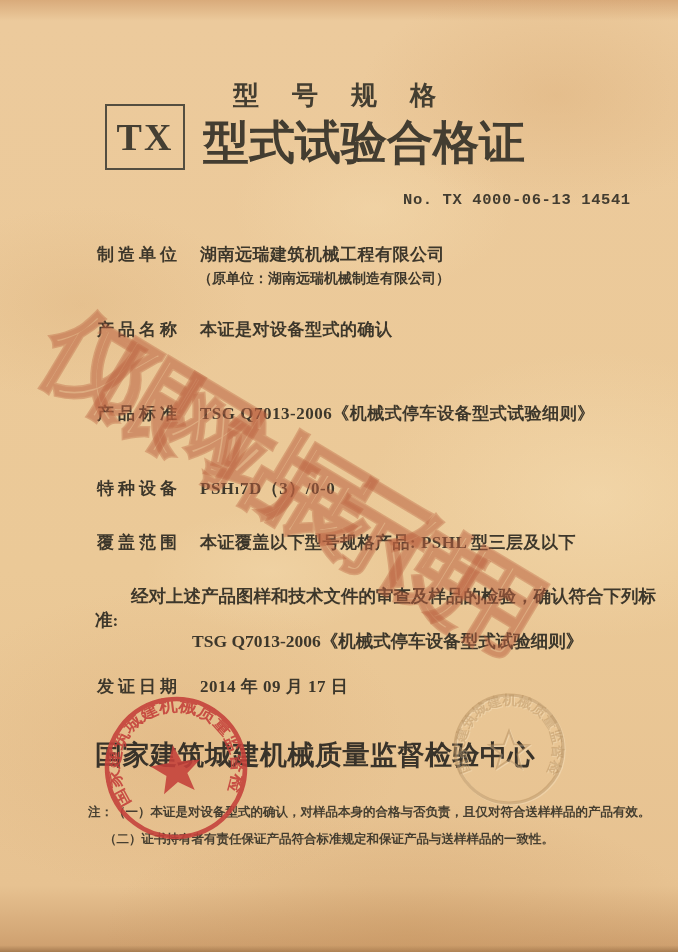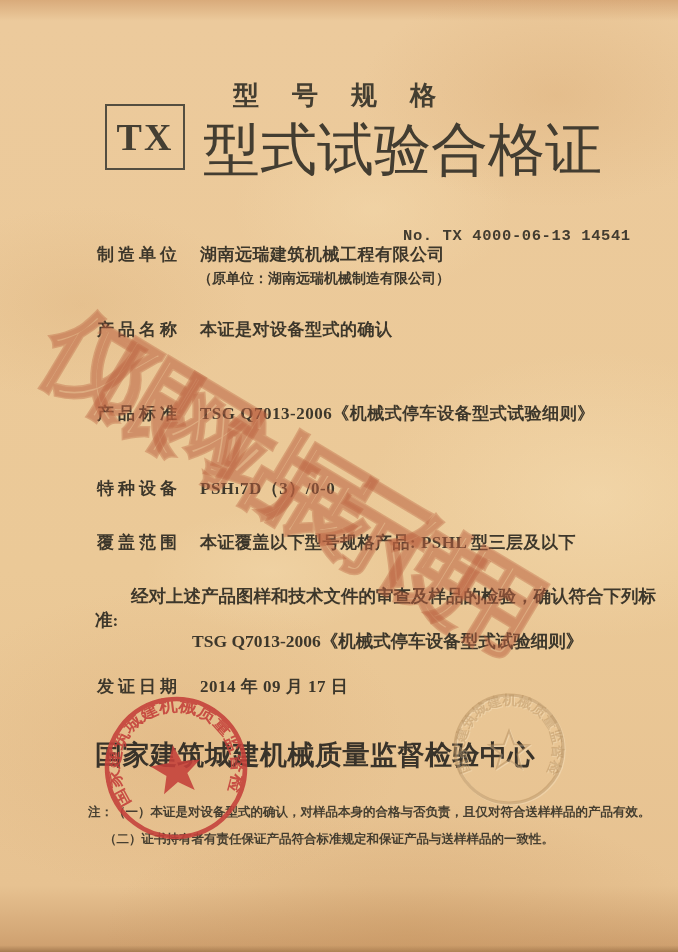--- a/index.html
+++ b/index.html
@@ -25,27 +25,26 @@
     position:absolute;left:78px;top:104px;width:76px;height:62px;
     border:2.5px solid #544e40;display:flex;align-items:center;justify-content:center;
     font-size:38px;font-weight:600;letter-spacing:2px;color:#453f33;margin-left:27px;
   }
   .category{
     position:absolute;left:233px;top:78px;
     font-size:26px;font-weight:700;letter-spacing:33px;color:#443e31;white-space:nowrap;
   }
   .main-title{
     position:absolute;left:203px;top:112px;
-    font-size:57px;font-weight:400;letter-spacing:0px;color:#433d31;white-space:nowrap;text-align:right;
+    font-size:46px;font-weight:700;letter-spacing:0px;color:#433d31;white-space:nowrap;text-align:right;
   }
   .cert-no{
     position:absolute;left:403px;top:191px;
     font-size:15.5px;font-weight:700;letter-spacing:.6px;color:#423c30;white-space:nowrap;
     font-family:"Liberation Mono","DejaVu Sans Mono",monospace;
-    margin-top:36px;
   }
 
   
   .row{position:absolute;left:97px;font-size:17px;font-weight:600;white-space:nowrap;color:#3d372b;}
   .f-label{display:inline-block;width:103px;letter-spacing:4px;}
   .f-value{letter-spacing:.5px;}
   .former{position:absolute;left:198px;font-size:14px;font-weight:600;color:#3d372b;white-space:nowrap;}
 
   .statement{position:absolute;font-size:17.5px;font-weight:600;color:#3d372b;white-space:nowrap;}
 

